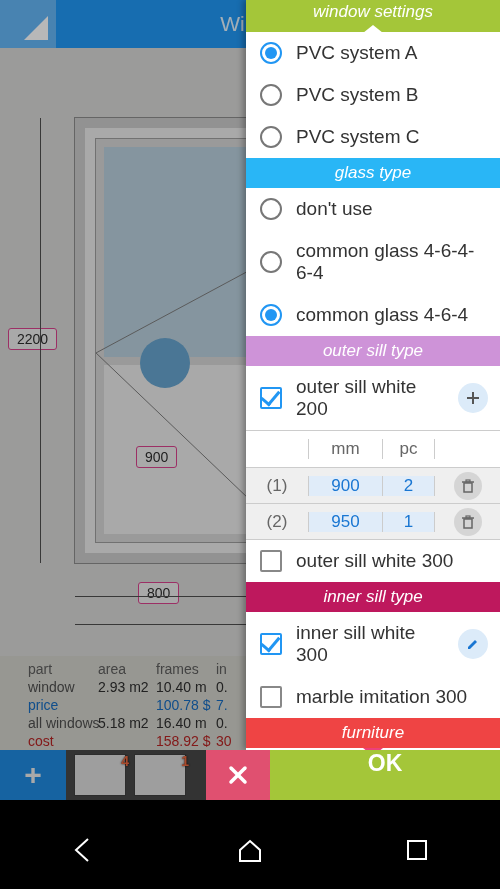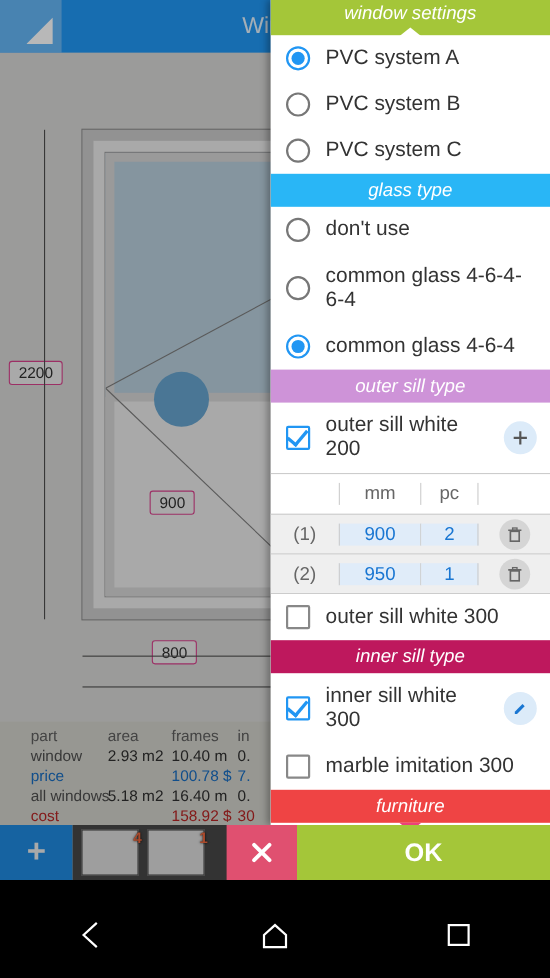--- a/index.html
+++ b/index.html
@@ -69,21 +69,21 @@
   .mt-col0 { width:62px; text-align:center;}
   .mt-col1 { width:75px; text-align:center; border-left:1px solid #ccc; border-right:1px solid #ccc;}
   .mt-col2 { width:52px; text-align:center; border-right:1px solid #ccc;}
   .mt-col3 { flex:1; display:flex; justify-content:center;}
   .mt-row .mt-col1, .mt-row .mt-col2 { color:#1976D2; background:#e0ecf9;}
   .trash { width:28px;height:28px;border-radius:50%;background:#d5d5d5;display:flex;align-items:center;justify-content:center;}
 
   
   .actionbar { position:absolute; left:206px; top:750px; width:294px; height:50px; display:flex;}
   .btn-cancel { width:64px; background:#e05070; display:flex; align-items:center; justify-content:center; color:#fff; font-size:26px; font-weight:bold;}
-  .btn-ok { flex:1; background:#a4c639; display:flex; align-items:center; justify-content:center; color:#fff; font-size:23px; font-weight:bold;}
+  .btn-ok { flex:1; background:#a4c639; display:flex; align-items:flex-start; justify-content:center; color:#fff; font-size:23px; font-weight:bold;}
 
   
   .navbar { position:absolute; left:0; top:820px; width:500px; height:60px; background:#000; display:flex; justify-content:space-around; align-items:center;}
   .navbar .navbtn { width:30px; height:30px; }
   .navbar svg { stroke:#fff; fill:none; stroke-width:2;}
 </style>
 </head>
 <body>
 
 <div class="screen">

